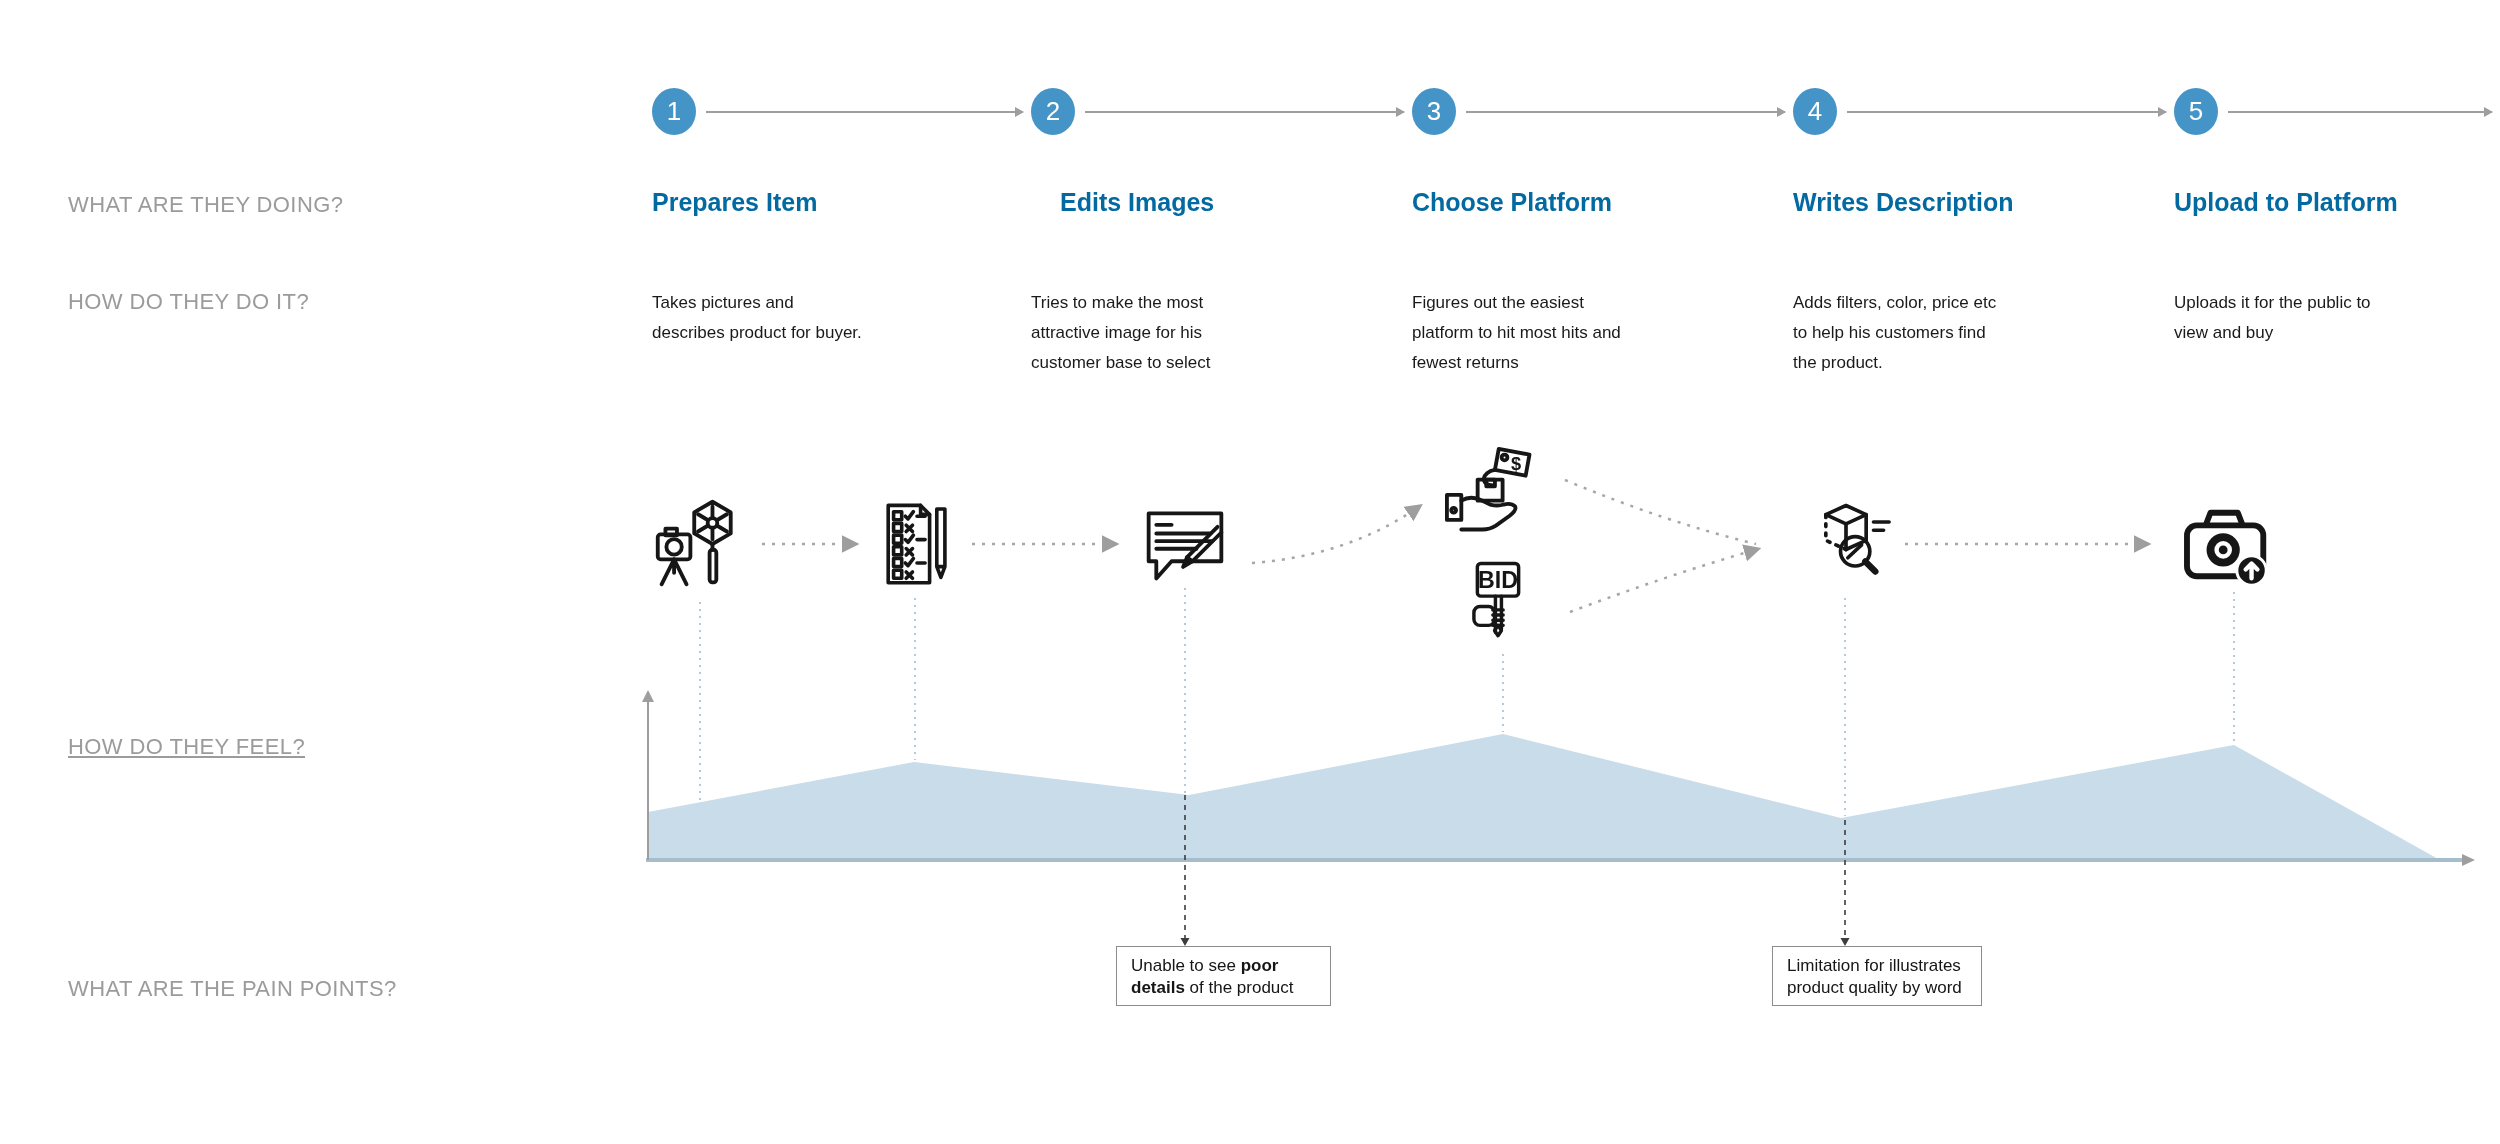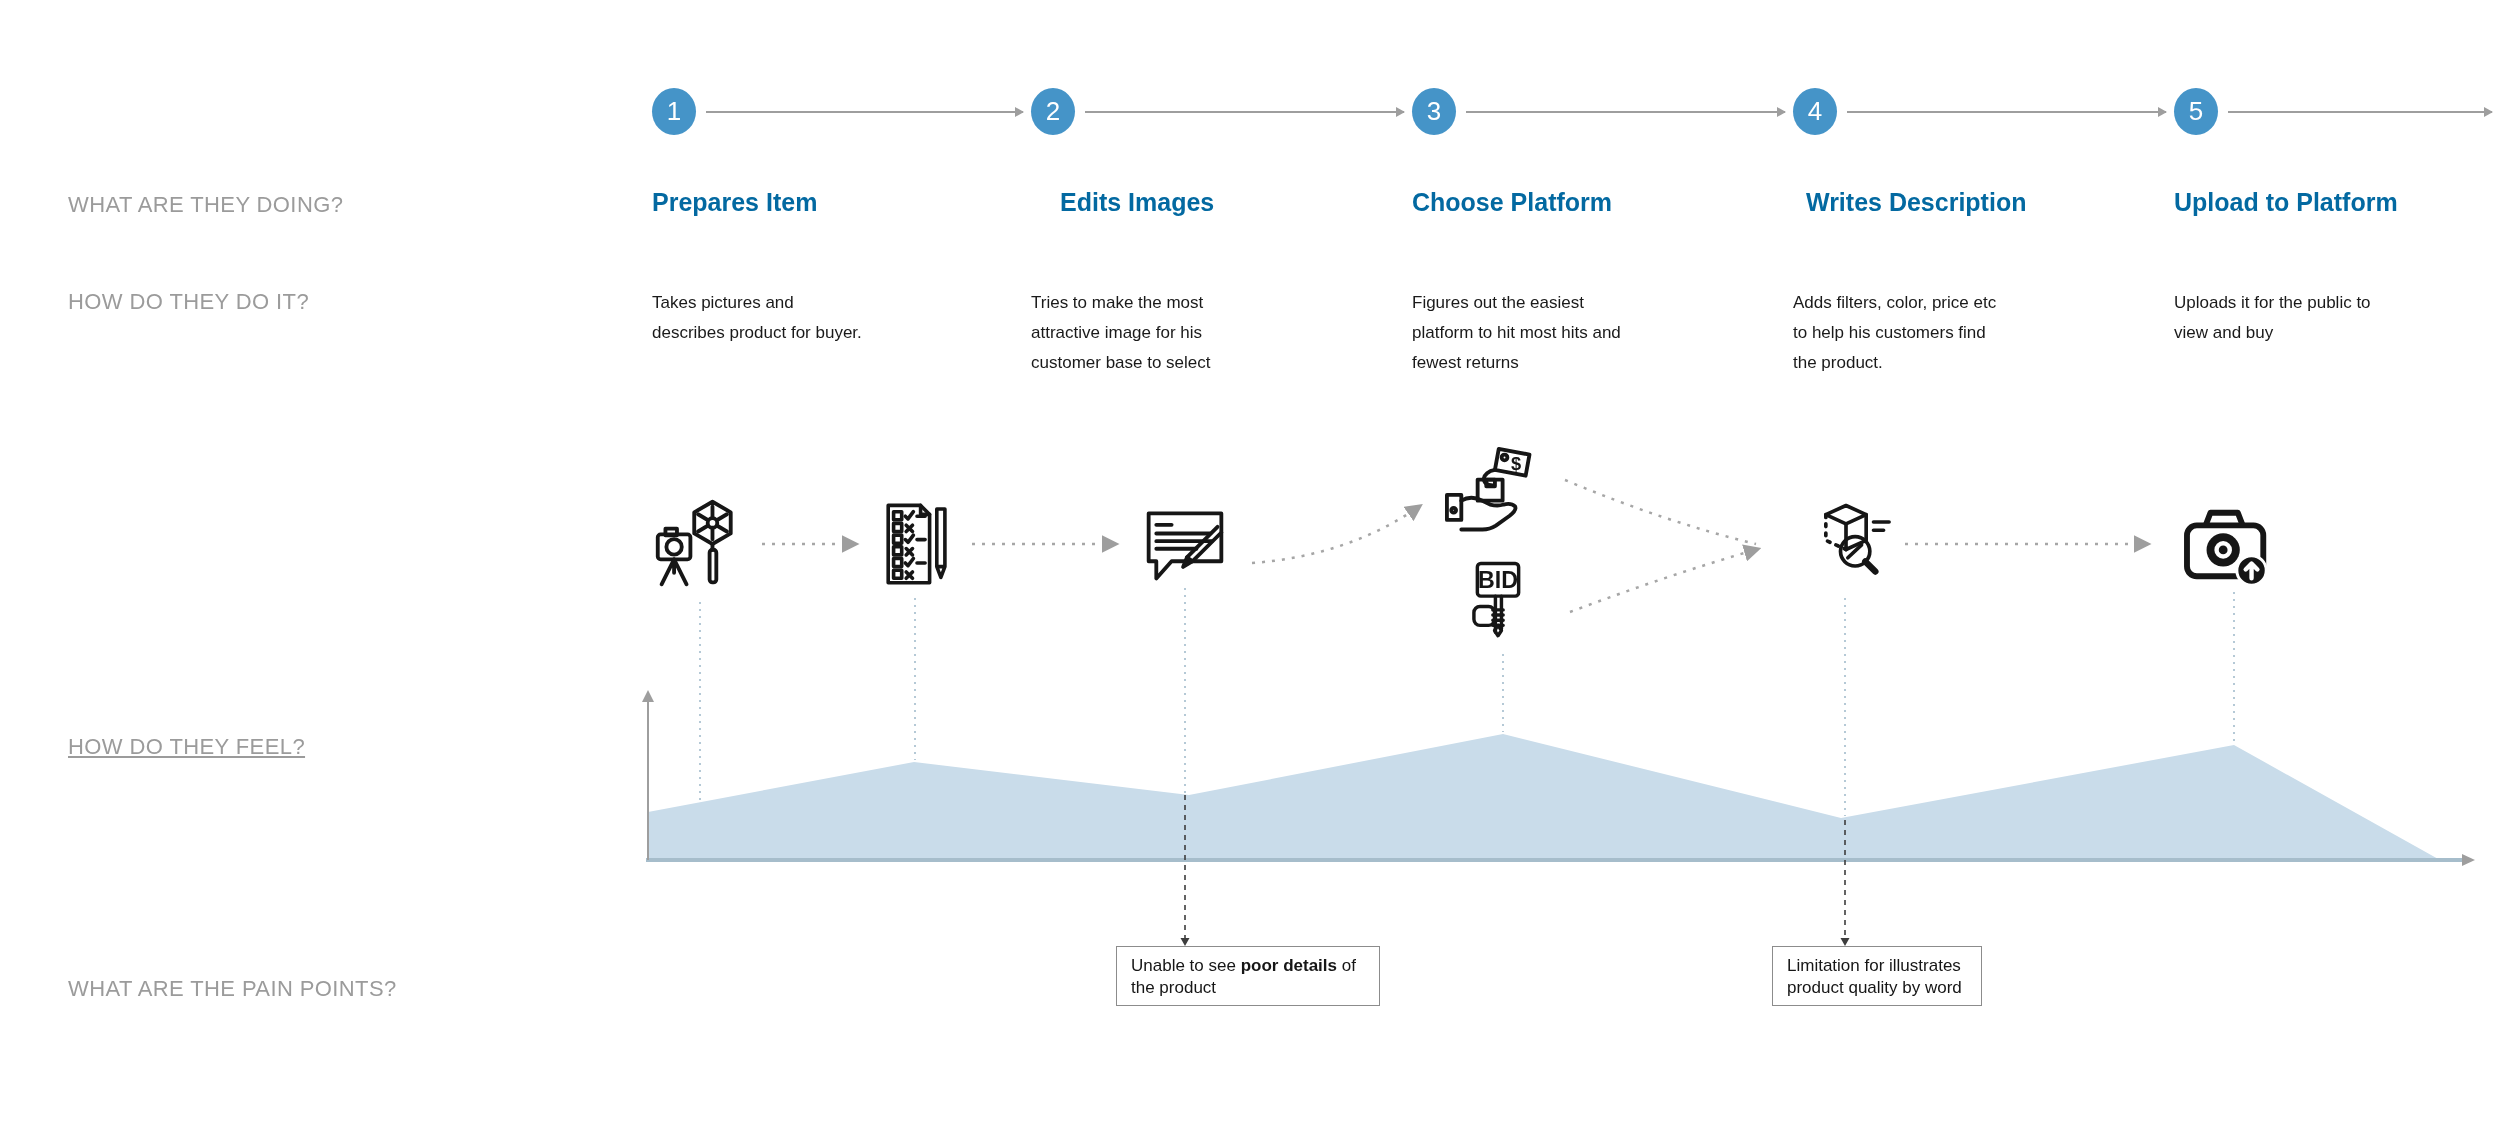--- a/index.html
+++ b/index.html
@@ -11,21 +11,21 @@
                background:#4594c8;color:#fff;font-size:26px;display:flex;
                align-items:center;justify-content:center;}
   .step-title{position:absolute;top:188px;font-size:25px;font-weight:bold;color:#0369a1;
               white-space:nowrap;}
   .step-desc{position:absolute;top:288px;font-size:17px;line-height:30px;color:#1a1a1a;
              white-space:pre-line;width:310px;}
   .connector{position:absolute;top:111px;height:2px;background:#9e9e9e;}
   .connector .head{position:absolute;right:-1px;top:-4px;width:0;height:0;
     border-left:9px solid #9e9e9e;border-top:5px solid transparent;border-bottom:5px solid transparent;}
   .icon-box{position:absolute;}
-  .pain-box{position:absolute;width:264px;height:60px;border:1px solid #8c8c8c;background:#fff;
+  .pain-box{position:absolute;width:215px;height:60px;border:1px solid #8c8c8c;background:#fff;
             box-sizing:border-box;padding:8px 12px 8px 14px;font-size:17px;line-height:22px;
             color:#161616;}
   .pain-box .b{font-weight:bold;}
   svg{display:block;}
   #overlay{position:absolute;left:0;top:0;}
 </style>
 </head>
 <body>
 
 <div class="canvas">
@@ -83,21 +83,21 @@
   <div class="connector" style="left:1847px;width:319px;">
       <span class="head"></span>
     </div>
   <div class="connector" style="left:2228px;width:264px;">
       <span class="head"></span>
     </div>
 
   <div class="step-title" style="left:652px;">Prepares Item</div>
   <div class="step-title" style="left:1060px;">Edits Images</div>
   <div class="step-title" style="left:1412px;">Choose Platform</div>
-  <div class="step-title" style="left:1793px;margin-left:13px;">Writes Description</div>
+  <div class="step-title" style="left:1793px;">Writes Description</div>
   <div class="step-title" style="left:2174px;">Upload to Platform</div>
 
   <div class="step-desc" style="left:652px;">Takes pictures and
 describes product for buyer.</div>
   <div class="step-desc" style="left:1031px;">Tries to make the most
 attractive image for his
 customer base to select</div>
   <div class="step-desc" style="left:1412px;">Figures out the easiest
 platform to hit most hits and
 fewest returns</div>

